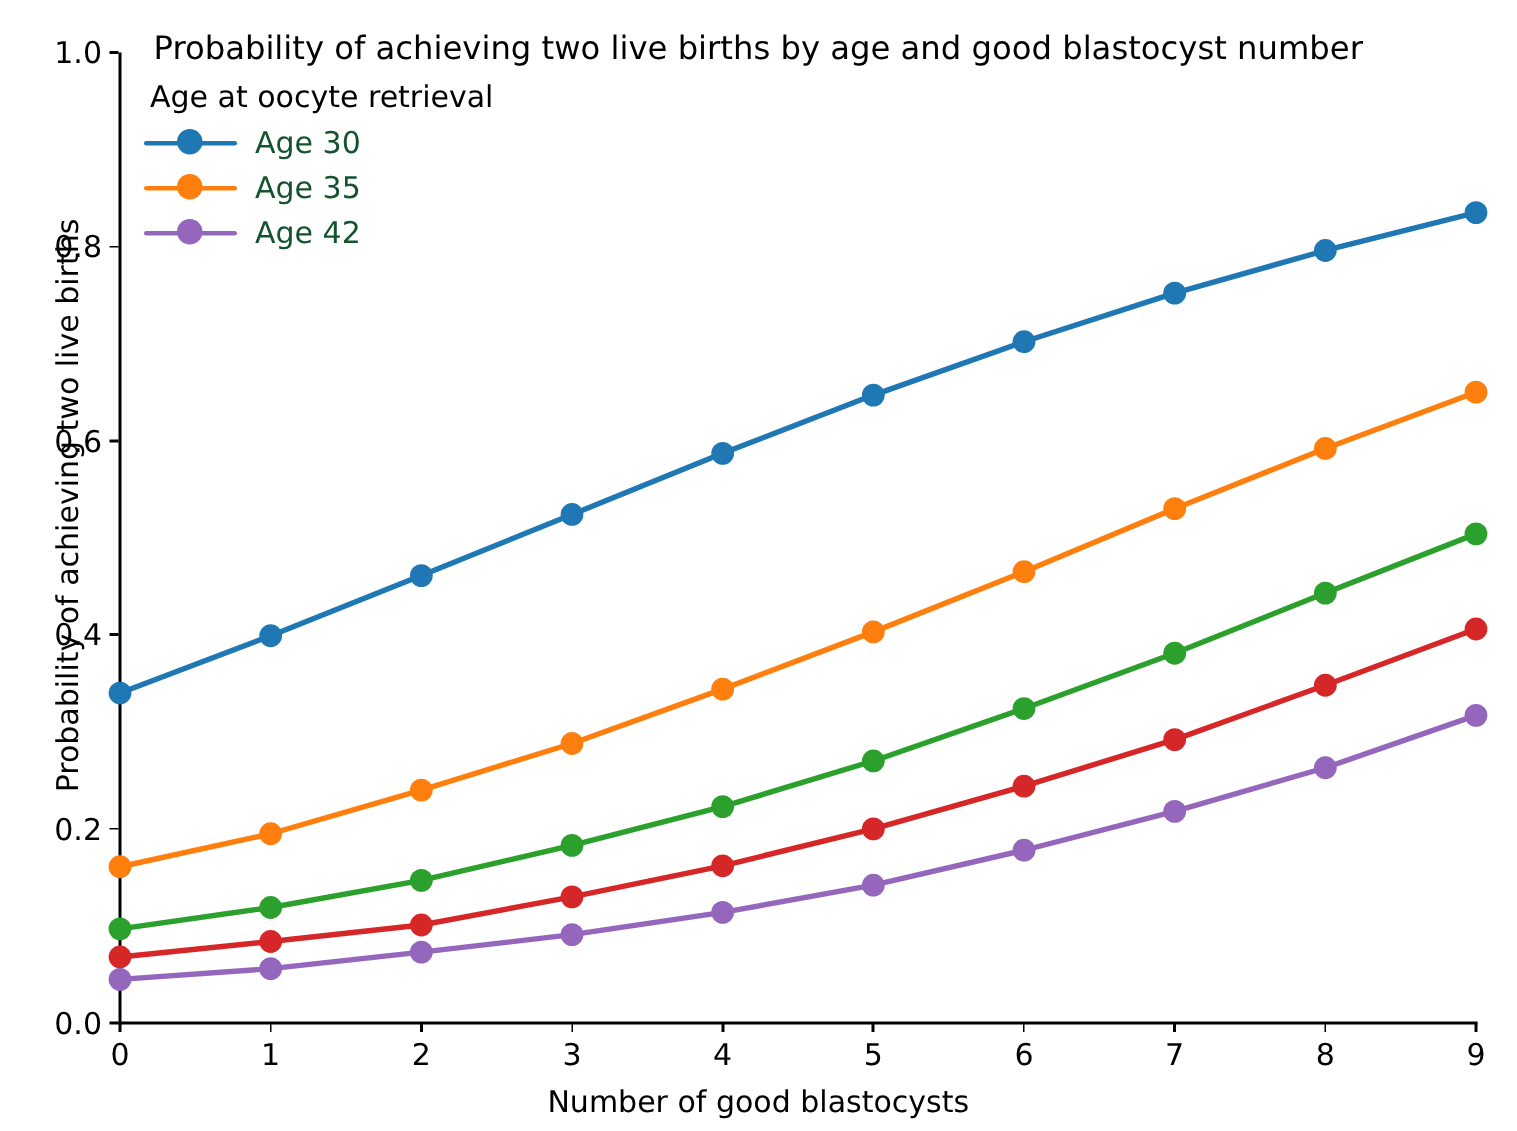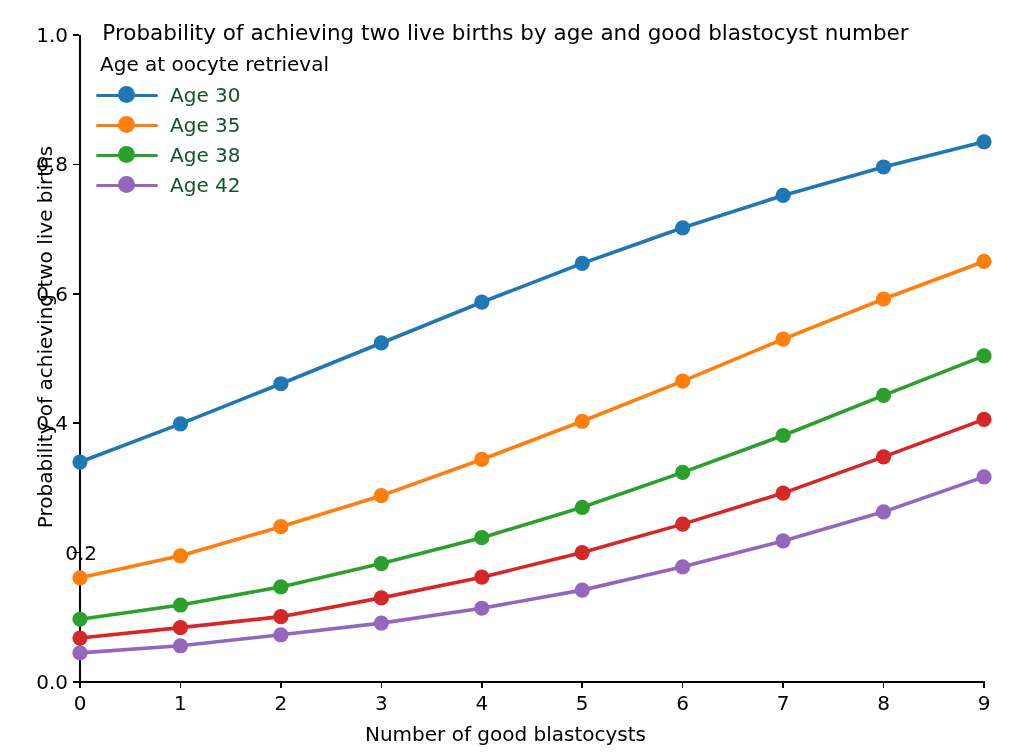--- a/index.html
+++ b/index.html
@@ -160,21 +160,21 @@
 
   <div id="chart-title">Probability of achieving two live births by age and good blastocyst number</div>
 
   <div class="axis-spine" id="spine-left"></div>
   <div class="axis-spine" id="spine-bottom"></div>
 
   <div id="y-tick-group">
       <div class="tick-mark ytick-mark" style="top: 681.2px;"></div>
       <div class="ytick-label" style="top: 682px; left: 0px; width: 68px;">0.0</div>
       <div class="tick-mark ytick-mark" style="top: 551.8px;"></div>
-      <div class="ytick-label" style="top: 552.6px; left: 0px; width: 68px; margin-left: 29px;">0.2</div>
+      <div class="ytick-label" style="top: 552.6px; left: 0px; width: 68px;">0.2</div>
       <div class="tick-mark ytick-mark" style="top: 422.4px;"></div>
       <div class="ytick-label" style="top: 423.2px; left: 0px; width: 68px;">0.4</div>
       <div class="tick-mark ytick-mark" style="top: 293px;"></div>
       <div class="ytick-label" style="top: 293.8px; left: 0px; width: 68px;">0.6</div>
       <div class="tick-mark ytick-mark" style="top: 163.6px;"></div>
       <div class="ytick-label" style="top: 164.4px; left: 0px; width: 68px;">0.8</div>
       <div class="tick-mark ytick-mark" style="top: 34.2px;"></div>
       <div class="ytick-label" style="top: 35px; left: 0px; width: 68px;">1.0</div>
     </div>
   <div id="x-tick-group">
@@ -285,27 +285,20 @@
         </div>
         <div class="legend-row">
           <span class="legend-swatch">
             <span class="lg-line" style="background: rgb(255, 127, 14);"></span>
             <span class="lg-dot" style="background: rgb(255, 127, 14);"></span>
           </span>
           <span class="legend-label">Age 35</span>
         </div>
         <div class="legend-row">
           <span class="legend-swatch">
-            <span class="lg-line" style="background: rgb(44, 160, 44);"></span>
-            <span class="lg-dot" style="background: rgb(44, 160, 44);"></span>
-          </span>
-          <span class="legend-label">Age 38</span>
-        </div>
-        <div class="legend-row">
-          <span class="legend-swatch">
             <span class="lg-line" style="background: rgb(148, 103, 189);"></span>
             <span class="lg-dot" style="background: rgb(148, 103, 189);"></span>
           </span>
           <span class="legend-label">Age 42</span>
         </div>
       </div>
   </div>
 
 </div>
 

